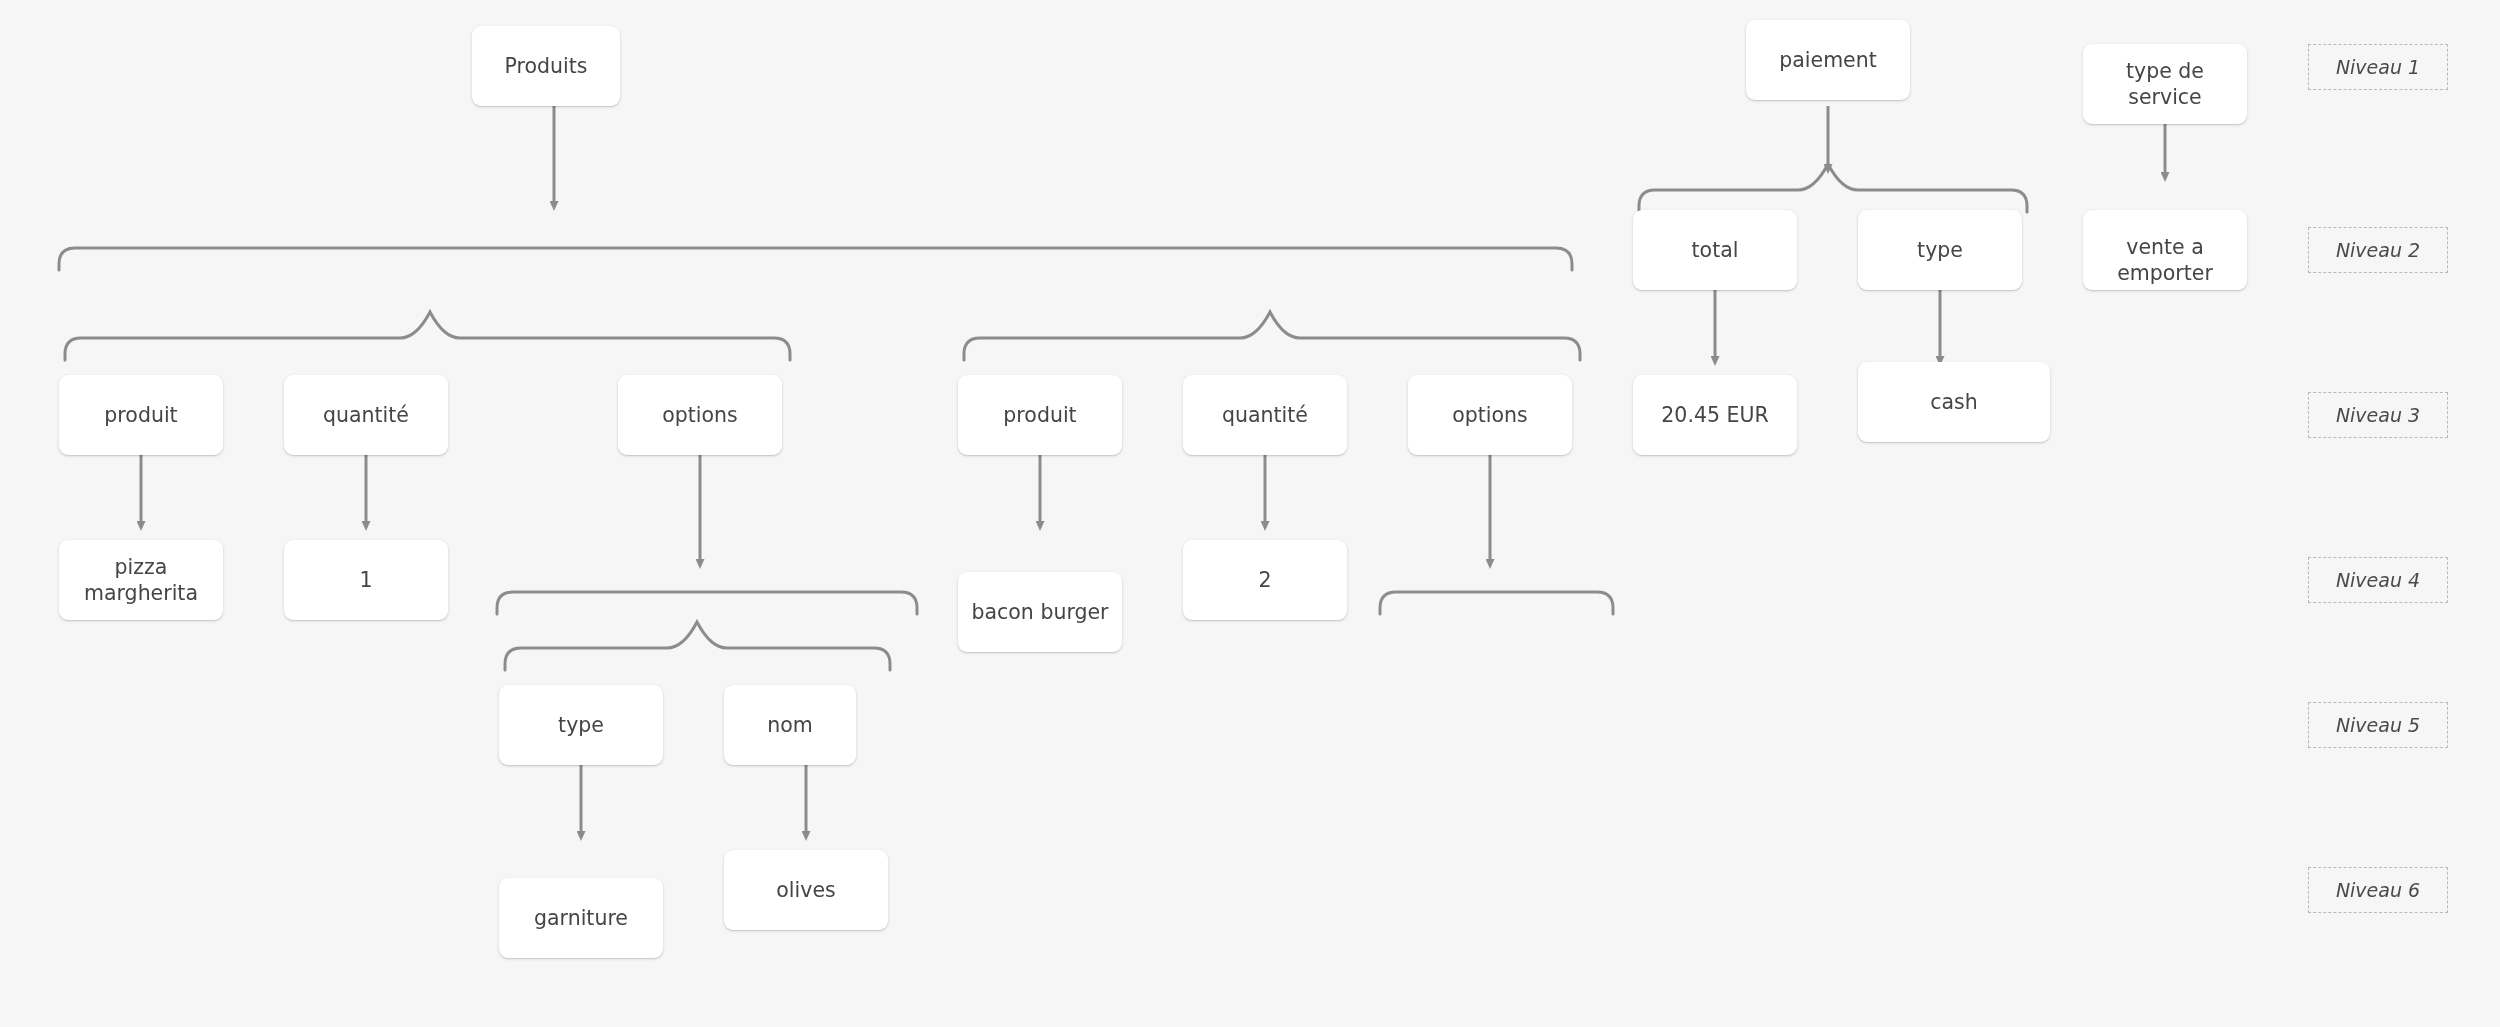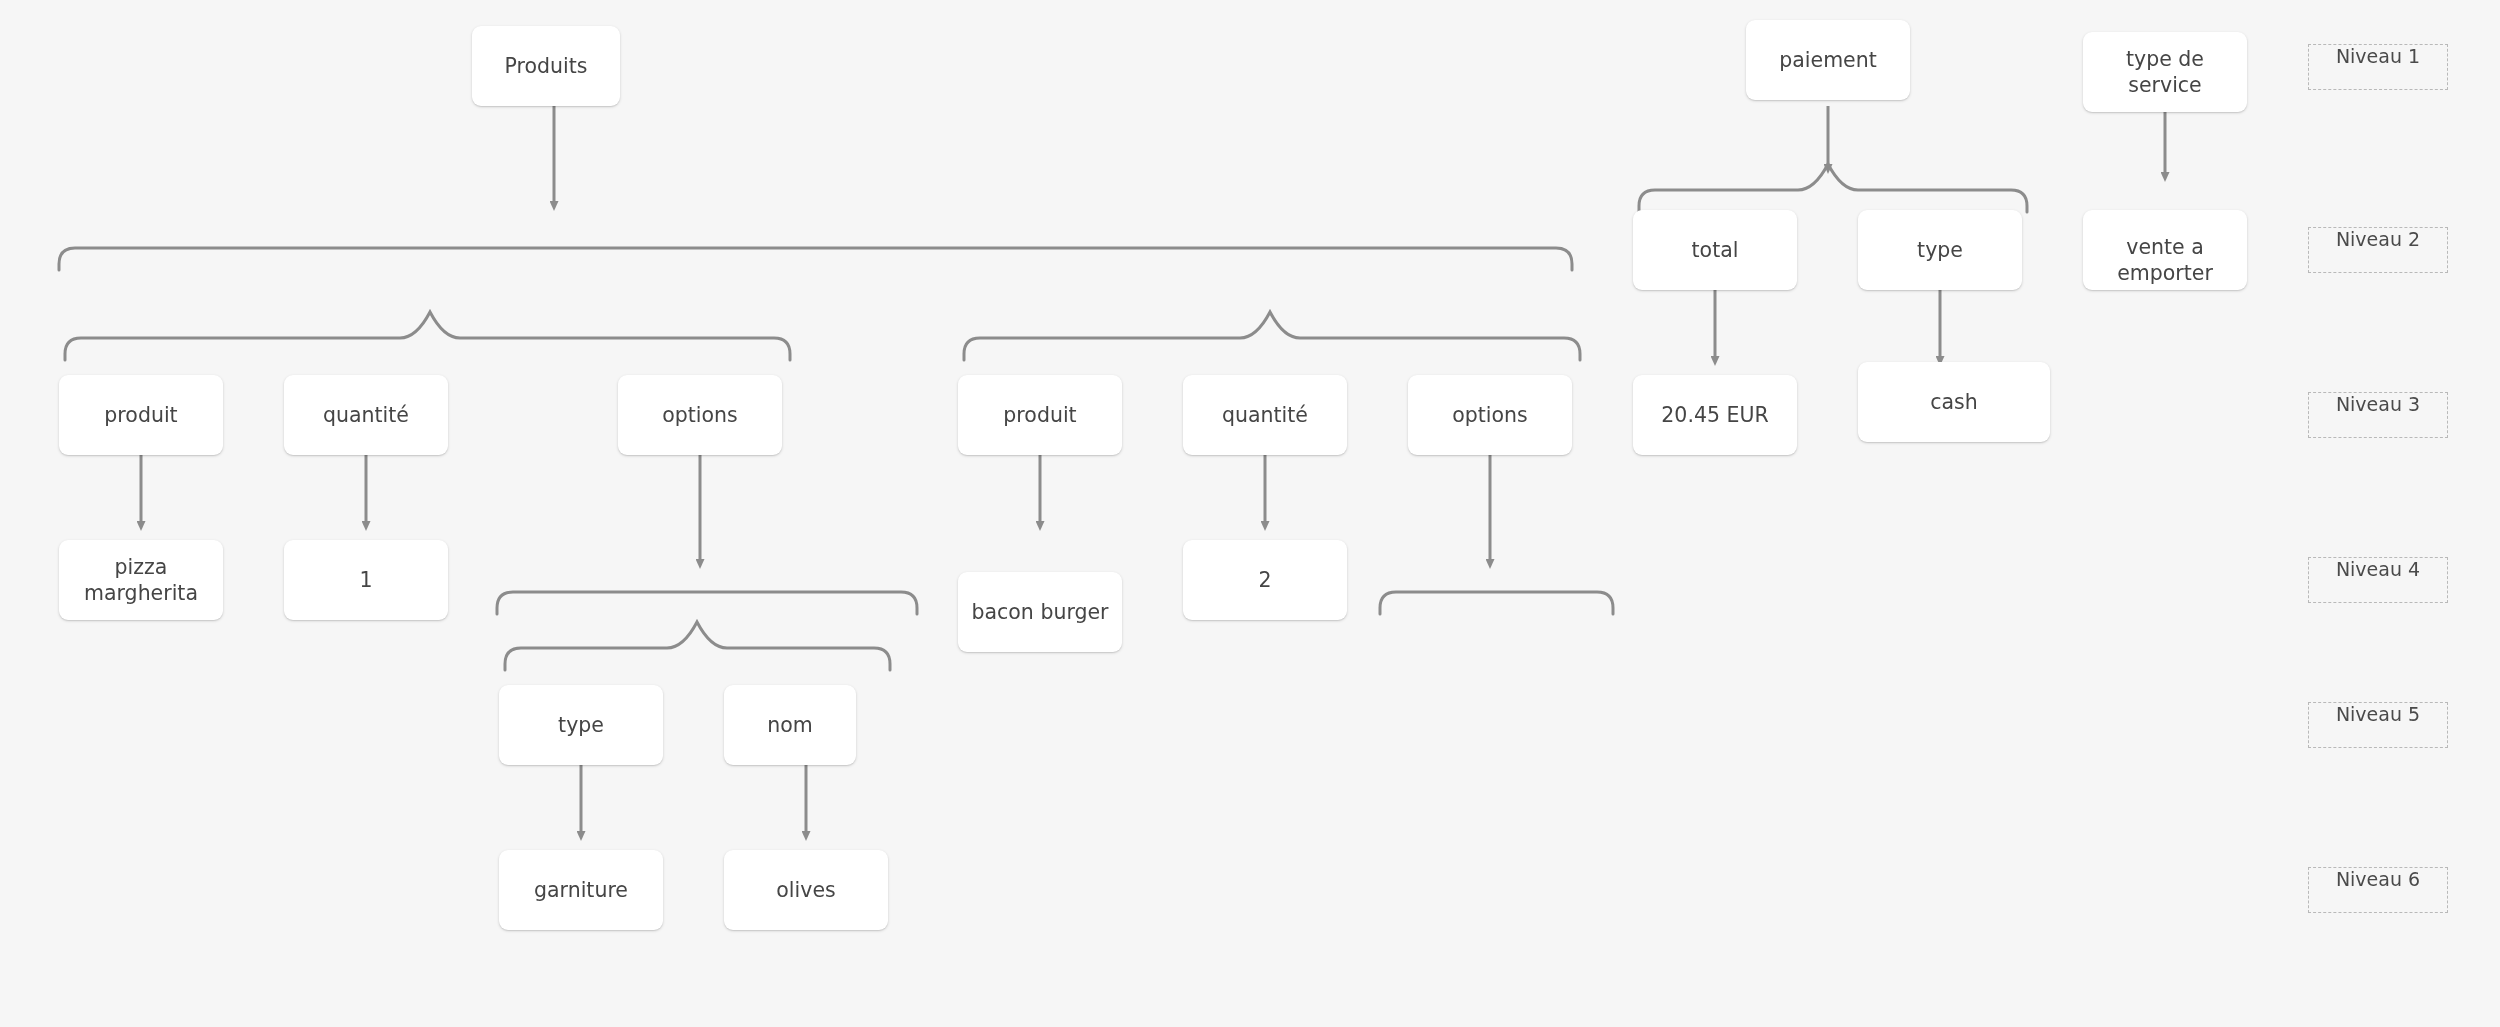--- a/index.html
+++ b/index.html
@@ -28,24 +28,25 @@
     box-sizing:border-box;
     padding:4px 8px;
   }
   .node span{display:block;white-space:pre-line;}
 
   
   .level{
     position:absolute;
     border:1.6px dashed #b9b9b9;
     background:transparent;
-    display:flex;justify-content:center;
+    display:flex;align-items:center;justify-content:center;
     color:#4a4a4a;
     font-size:19px;
     box-sizing:border-box;
+    font-style:italic;
   }
 </style>
 </head>
 <body>
 
 <div id="canvas">
 
   <svg id="wires" viewBox="0 0 2500 1027" xmlns="http://www.w3.org/2000/svg">
       <defs>
         <marker id="arrowhead" markerWidth="10" markerHeight="9" refX="4" refY="4.5" orient="auto" markerUnits="userSpaceOnUse">
@@ -119,21 +120,21 @@
       </div>
       <div class="node" style="left: 284px; top: 540px; width: 164px; height: 80px;">
         <span>1</span>
       </div>
       <div class="node" style="left: 499px; top: 685px; width: 164px; height: 80px;">
         <span>type</span>
       </div>
       <div class="node" style="left: 724px; top: 685px; width: 132px; height: 80px;">
         <span>nom</span>
       </div>
-      <div class="node" style="left: 499px; top: 850px; width: 164px; height: 80px;">
+      <div class="node" style="left: 499px; top: 878px; width: 164px; height: 80px;">
         <span>garniture</span>
       </div>
       <div class="node" style="left: 724px; top: 850px; width: 164px; height: 80px;">
         <span>olives</span>
       </div>
       <div class="node" style="left: 958px; top: 375px; width: 164px; height: 80px;">
         <span>produit</span>
       </div>
       <div class="node" style="left: 1183px; top: 375px; width: 164px; height: 80px;">
         <span>quantité</span>
@@ -155,21 +156,21 @@
       </div>
       <div class="node" style="left: 1858px; top: 210px; width: 164px; height: 80px;">
         <span>type</span>
       </div>
       <div class="node" style="left: 1633px; top: 375px; width: 164px; height: 80px;">
         <span>20.45 EUR</span>
       </div>
       <div class="node" style="left: 1858px; top: 362px; width: 192px; height: 80px;">
         <span>cash</span>
       </div>
-      <div class="node" style="left: 2083px; top: 32px; width: 164px; height: 80px;">
+      <div class="node" style="left: 2083px; top: 44px; width: 164px; height: 80px;">
         <span>type de service</span>
       </div>
       <div class="node" style="left: 2083px; top: 210px; width: 164px; height: 80px; align-items: flex-end;">
         <span>vente a emporter</span>
       </div>
     </div>
   <div id="levels-layer">
       <div class="level" style="left: 2308px; top: 44px; width: 140px; height: 46px; border-color: rgb(185, 185, 185);">
         <span>Niveau 1</span>
       </div>

